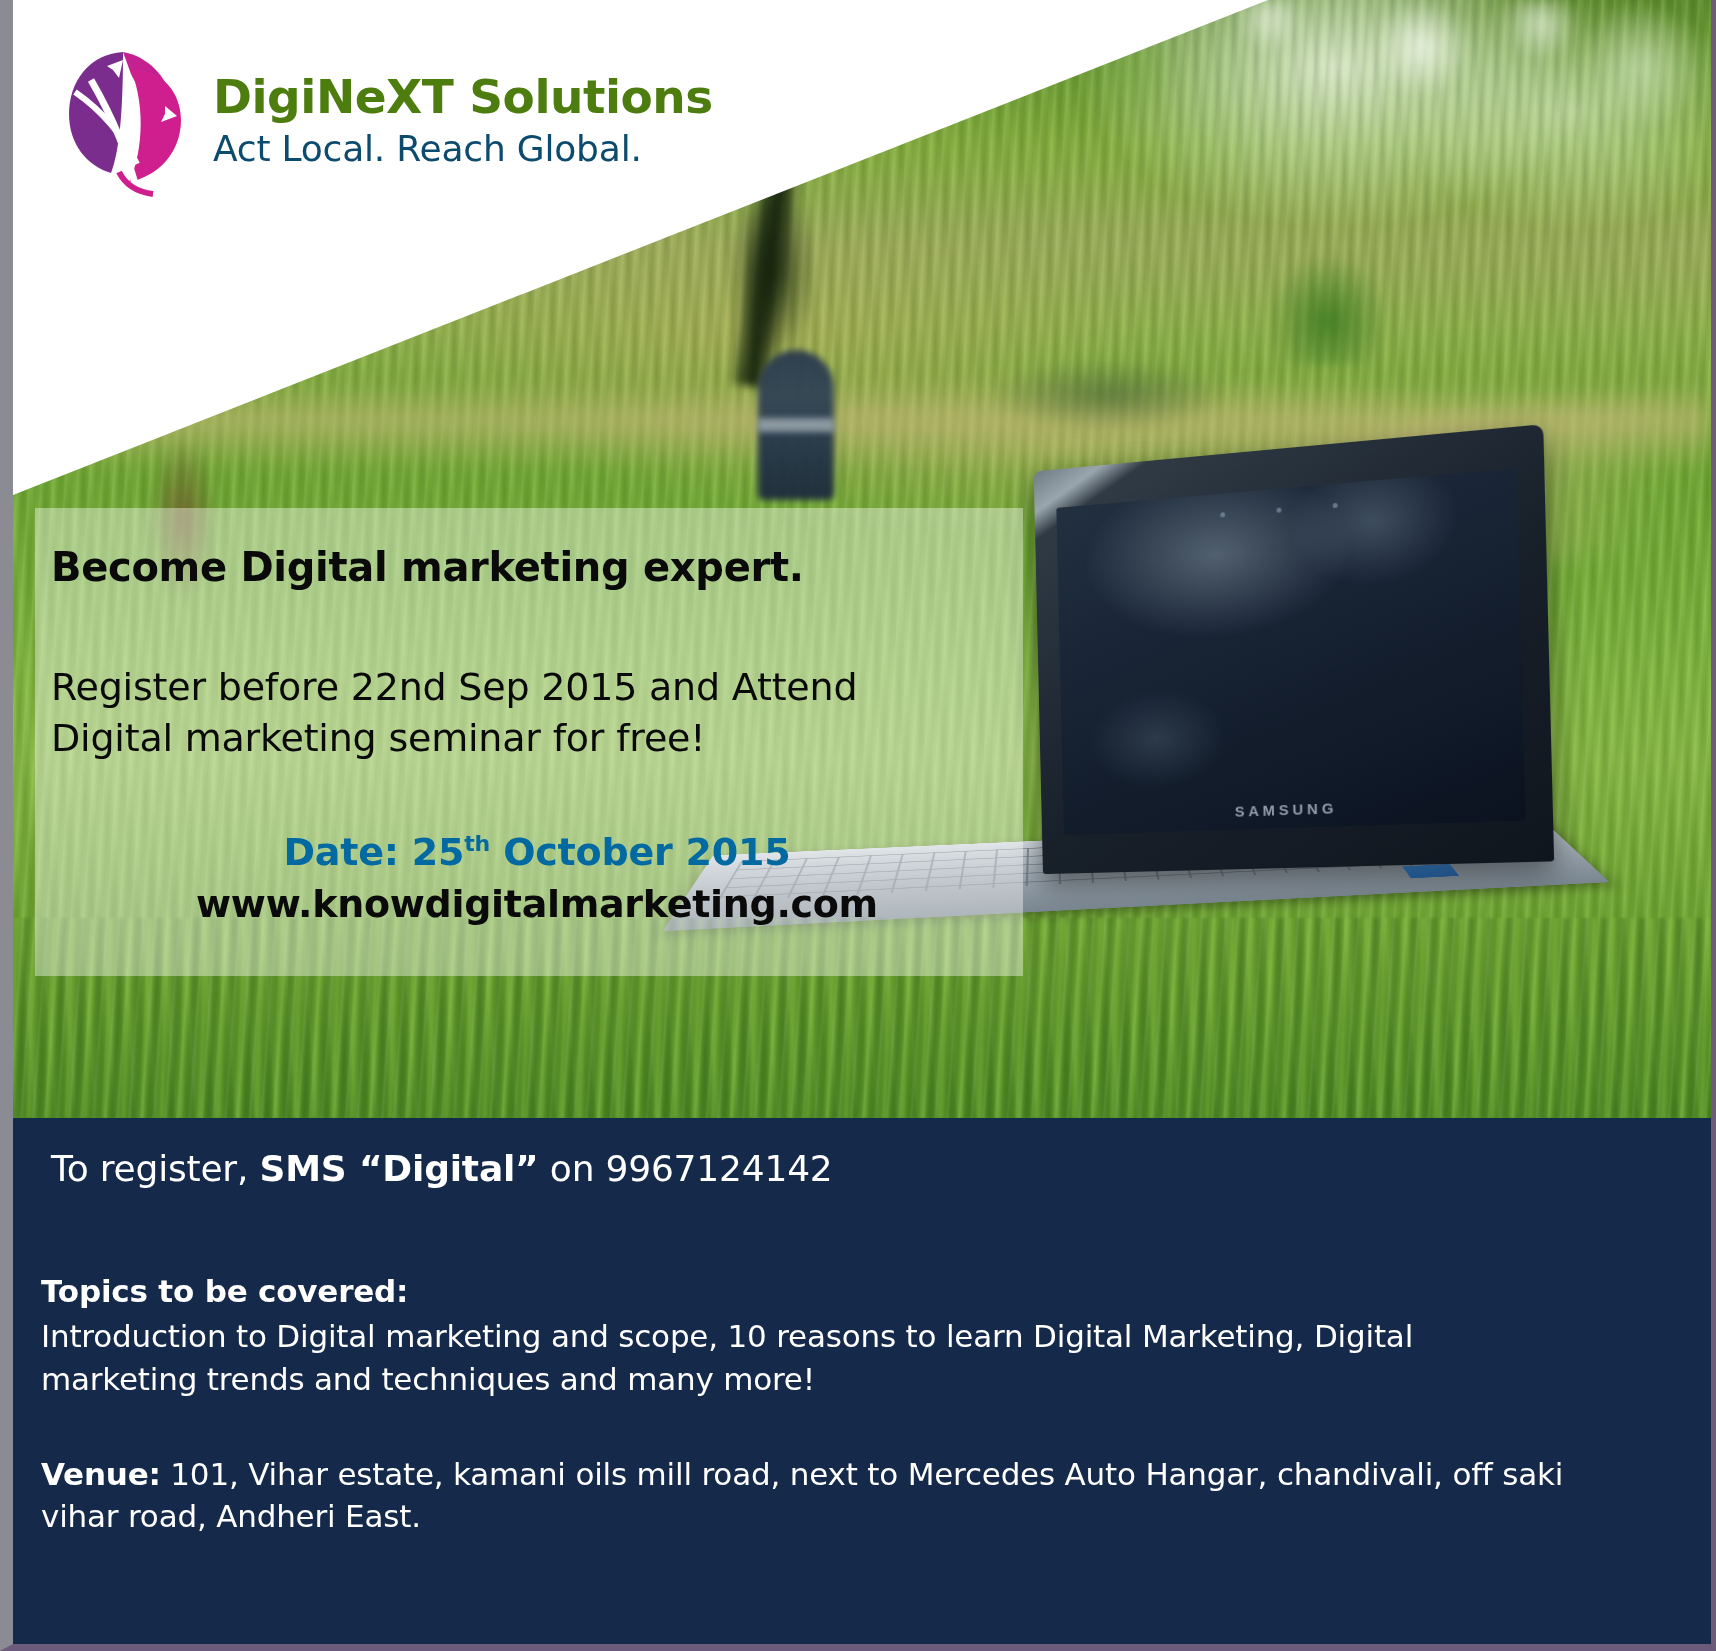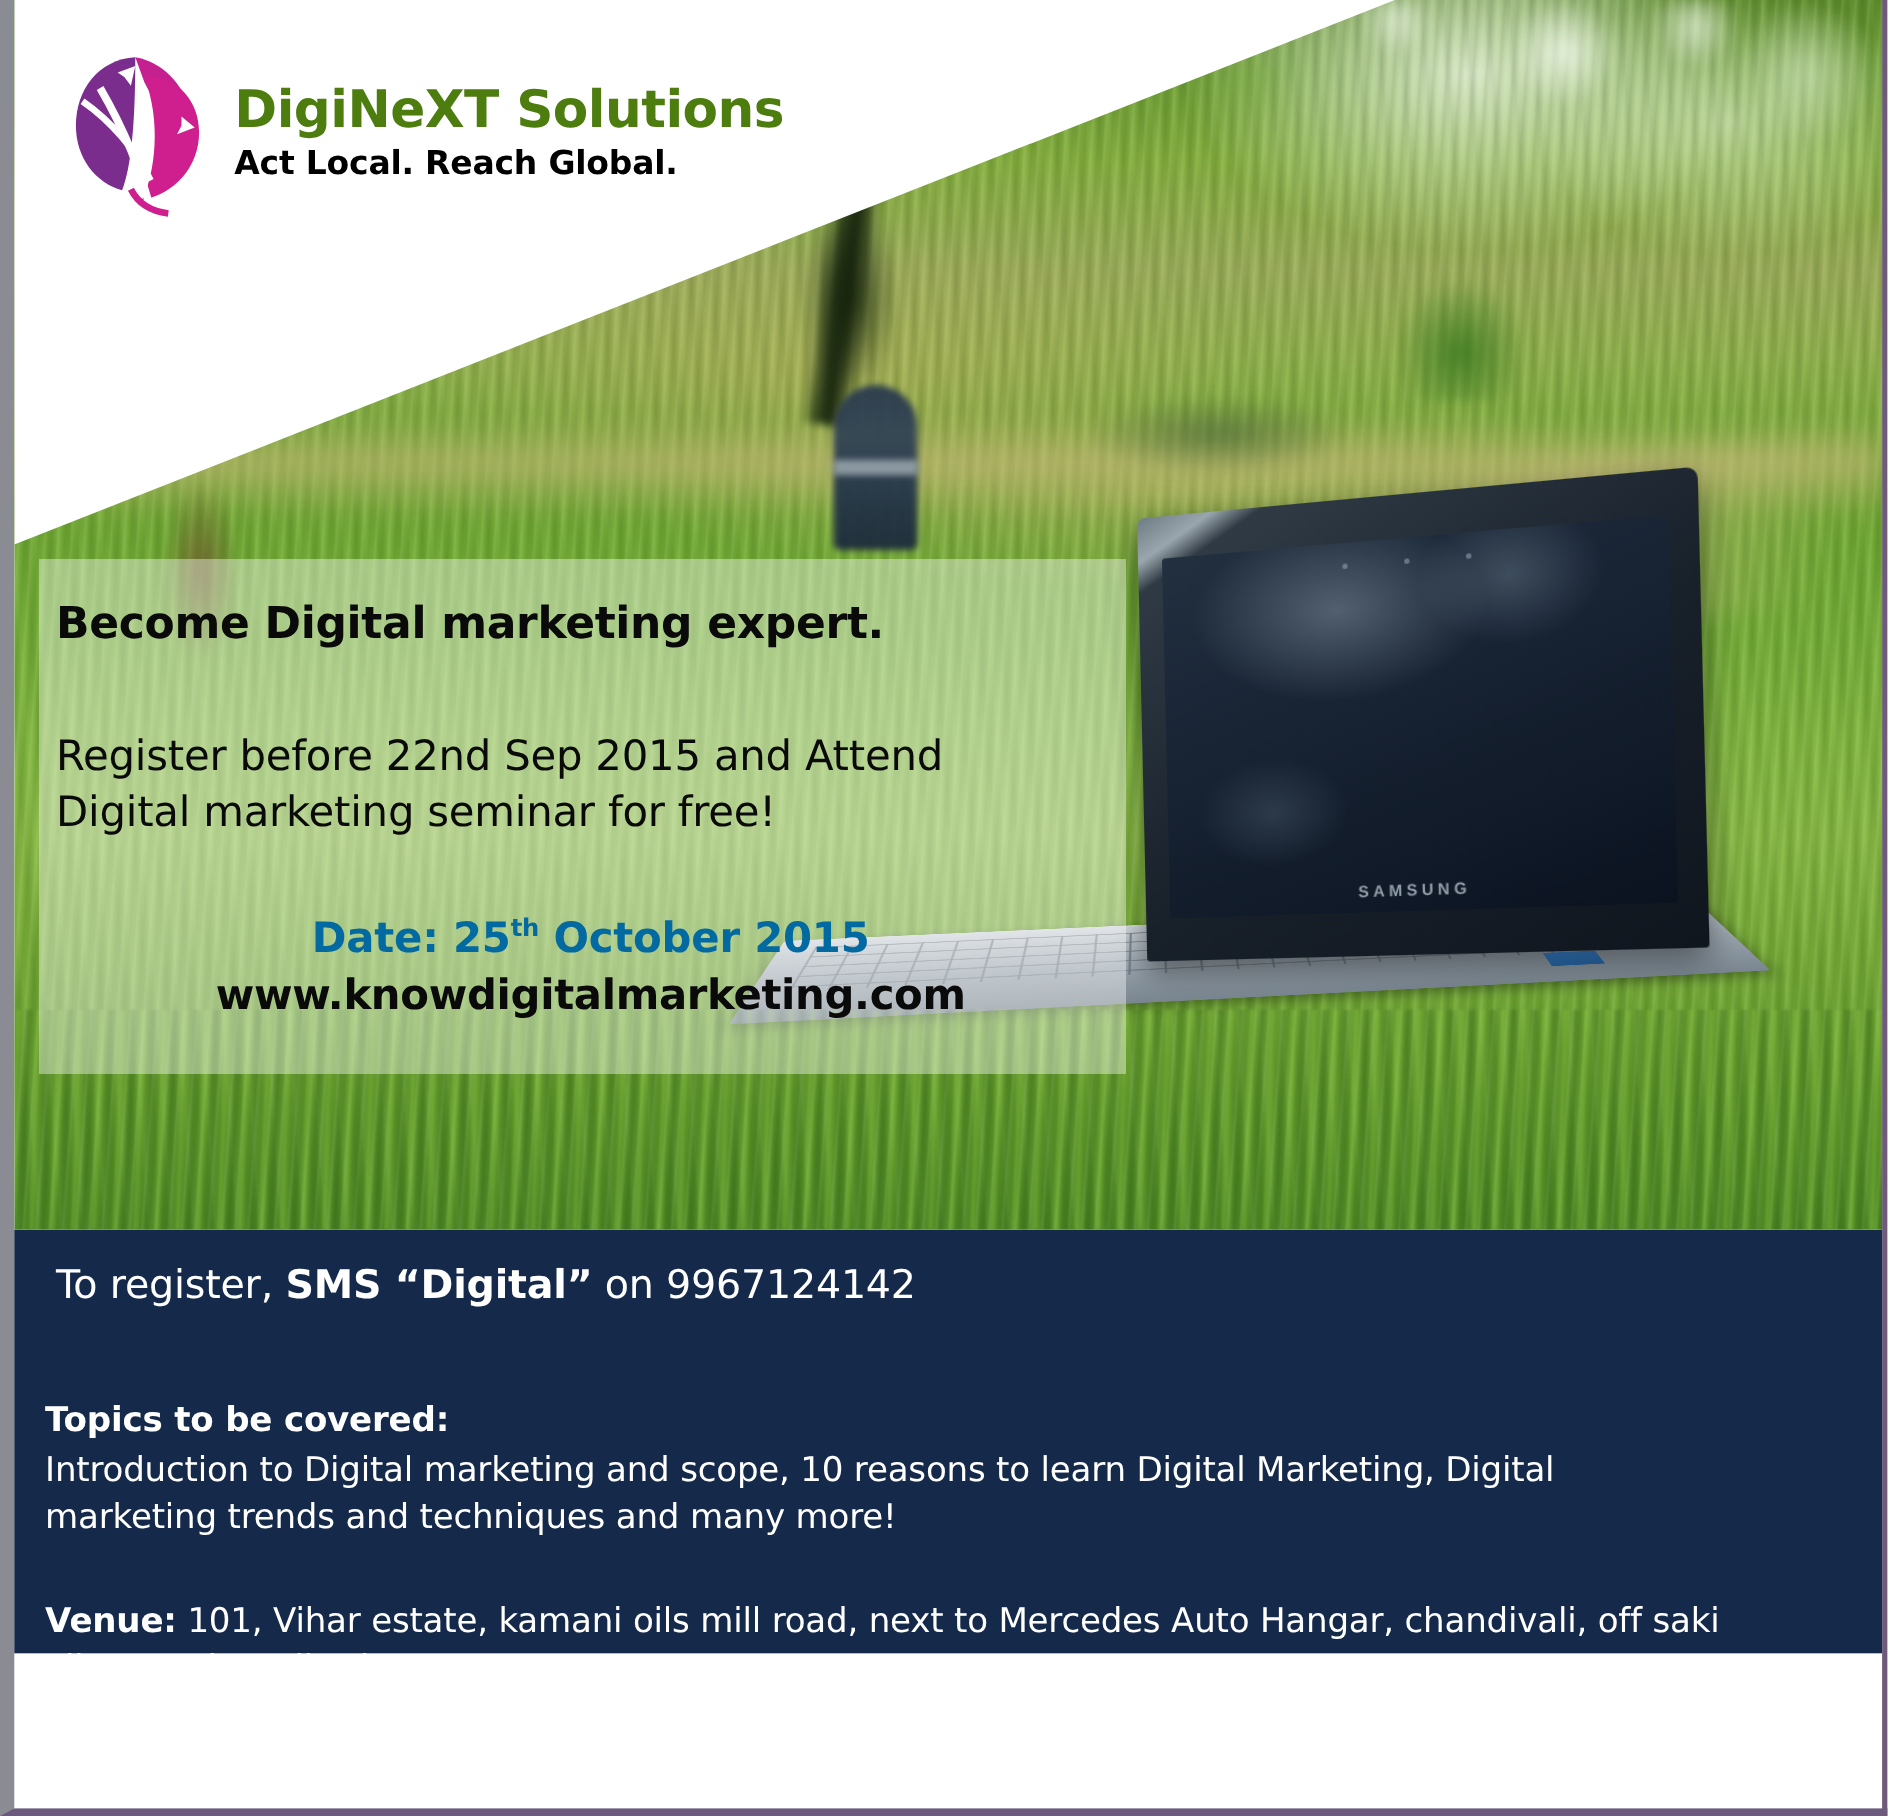--- a/index.html
+++ b/index.html
@@ -337,23 +337,23 @@
   .logo-title {
     font-family: "DejaVu Sans", sans-serif;
     font-size: 47px;
     font-weight: 700;
     color: #4d7c0f;
     letter-spacing: -0.5px;
     white-space: nowrap;
   }
   .logo-tag {
     font-family: "DejaVu Sans", sans-serif;
-    font-size: 30px;
-    font-weight: 700;
-    color: #000000;
+    font-size: 36px;
+    font-weight: 400;
+    color: #0c4a6e;
     letter-spacing: -0.2px;
     white-space: nowrap;
     margin-top: 8px;
   }
 
   
   .text-panel {
     position: absolute;
     left: 22px;
     top: 508px;
@@ -403,21 +403,21 @@
     letter-spacing: -0.3px;
     text-align: center;
   }
 
   
   .footer {
     position: absolute;
     left: 0;
     top: 1118px;
     width: 1698px;
-    height: 385px;
+    height: 526px;
     background: #15294a;
     z-index: 10;
     padding: 26px 30px 0 28px;
     box-sizing: border-box;
     color: #ffffff;
   }
   .footer-register {
     font-family: "DejaVu Sans", sans-serif;
     font-size: 36px;
     font-weight: 400;

